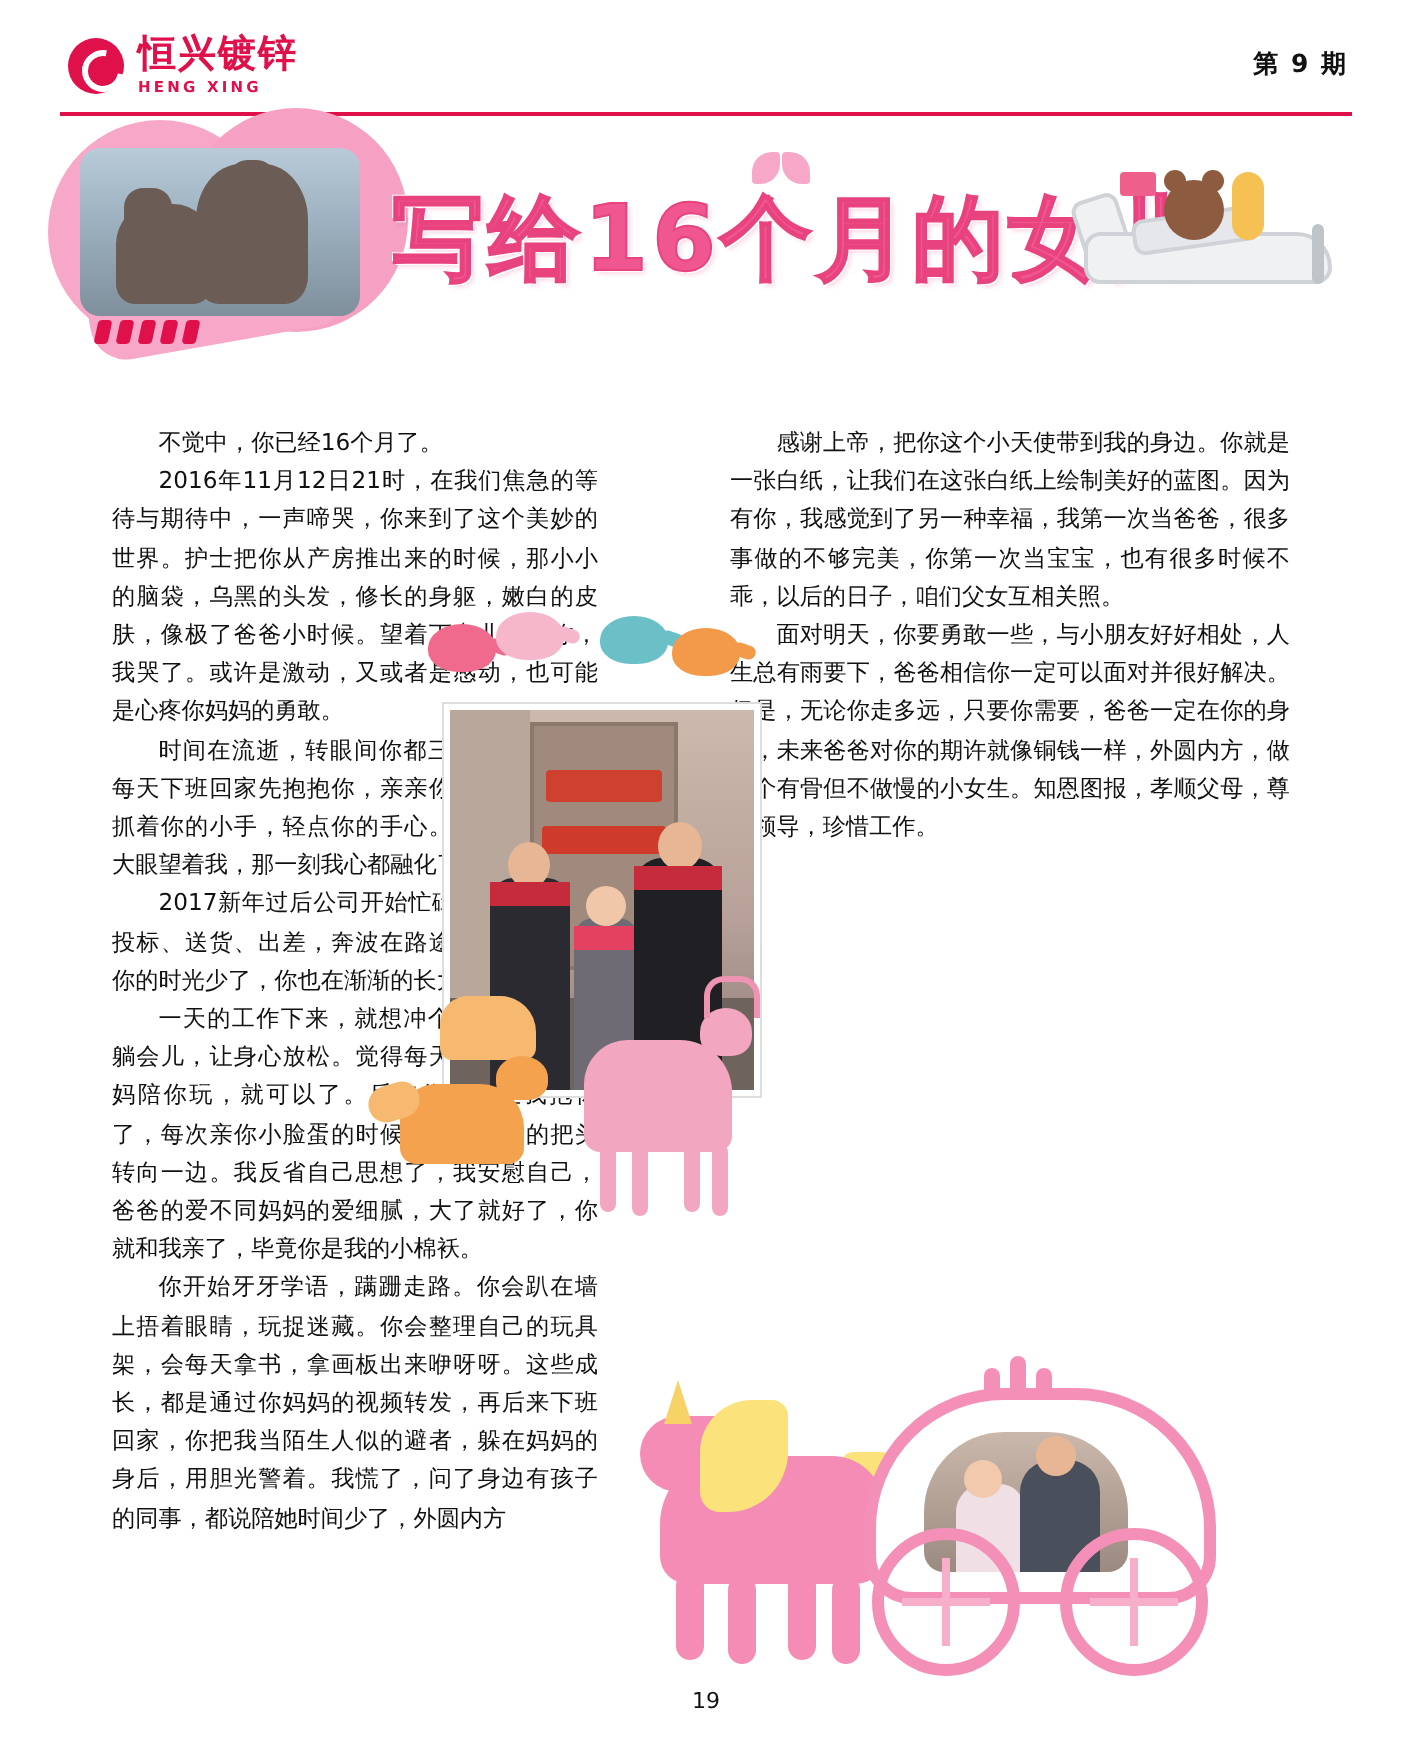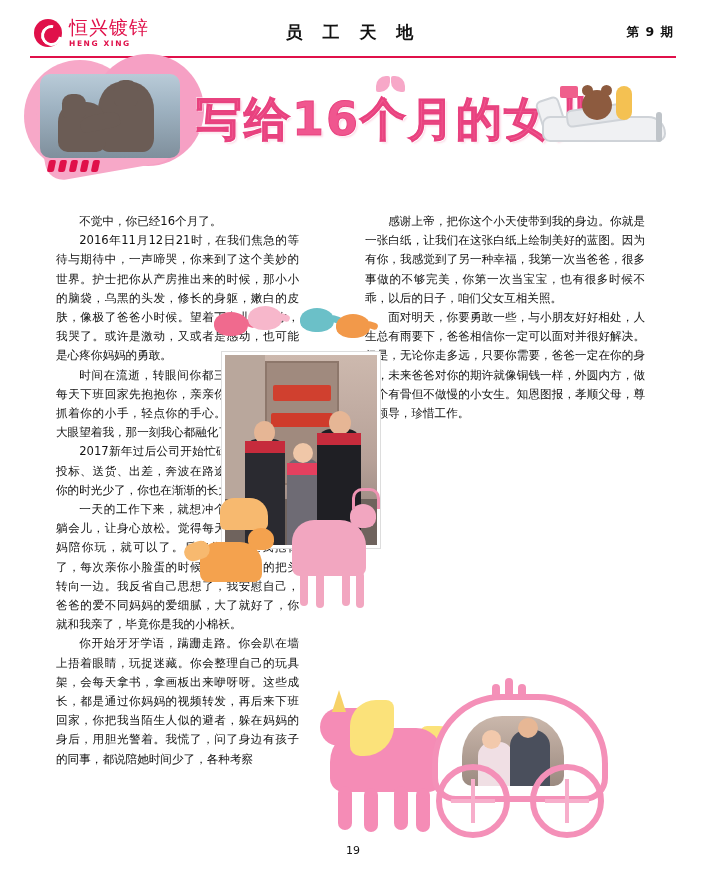--- a/index.html
+++ b/index.html
@@ -25,21 +25,21 @@
     background:#e0104a; position:relative;
   }
   .logo-mark:after{
     content:""; position:absolute; left:7px; top:6px;
     width:15px; height:15px; border-radius:50%;
     border:3px solid #fff; border-right-color:transparent;
     transform:rotate(-35deg);
   }
   .logo-text { line-height:1; }
   .logo-cn {
-    font-size:19px; color:#e0104a; font-weight:normal;
+    font-size:19px; color:#e0104a; font-weight:bold;
     letter-spacing:1px;
     font-family:"DejaVu Sans", sans-serif;
   }
   .logo-en {
     font-size:7.5px; color:#e0104a; letter-spacing:1.6px;
     margin-top:3px; font-weight:bold;
   }
   .header-title {
     position:absolute; left:0; top:3px; width:706px; text-align:center;
     font-size:17px; font-weight:bold; color:#111;
@@ -294,21 +294,20 @@
 <div class="page">
 
   <div class="header">
     <div class="logo-wrap">
       <div class="logo-mark"></div>
       <div class="logo-text">
         <div class="logo-cn">恒兴镀锌</div>
         <div class="logo-en">HENG XING</div>
       </div>
     </div>
-    <div class="header-title">员 工 天 地</div>
     <div class="header-issue">第 9 期</div>
     <div class="header-rule"></div>
   </div>
 
   <div class="banner">
 
     <div class="heart">
       <div class="lobe l1"></div>
       <div class="lobe l2"></div>
       <div class="sq"></div>
@@ -342,21 +341,21 @@
     </div>
   </div>
 
 
   <div class="col col-left">
     <p>不觉中，你已经16个月了。</p>
     <p>2016年11月12日21时，在我们焦急的等待与期待中，一声啼哭，你来到了这个美妙的世界。护士把你从产房推出来的时候，那小小的脑袋，乌黑的头发，修长的身躯，嫩白的皮肤，像极了爸爸小时候。望着丁点儿大的你，我哭了。或许是激动，又或者是感动，也可能是心疼你妈妈的勇敢。</p>
     <p>时间在流逝，转眼间你都三个月了。习惯每天下班回家先抱抱你，亲亲你。爸爸特别爱抓着你的小手，轻点你的手心。你总用迷蒙的大眼望着我，那一刻我心都融化了。</p>
     <p>2017新年过后公司开始忙碌，各种考察、投标、送货、出差，奔波在路途中。爸爸陪伴你的时光少了，你也在渐渐的长大。</p>
     <p>一天的工作下来，就想冲个热水澡，然后躺会儿，让身心放松。觉得每天有爷爷奶奶妈妈陪你玩，就可以了。后来你不再让我抱你了，每次亲你小脸蛋的时候，你都执拗的把头转向一边。我反省自己思想了，我安慰自己，爸爸的爱不同妈妈的爱细腻，大了就好了，你就和我亲了，毕竟你是我的小棉袄。</p>
-    <p>你开始牙牙学语，蹒跚走路。你会趴在墙上捂着眼睛，玩捉迷藏。你会整理自己的玩具架，会每天拿书，拿画板出来咿呀呀。这些成长，都是通过你妈妈的视频转发，再后来下班回家，你把我当陌生人似的避者，躲在妈妈的身后，用胆光警着。我慌了，问了身边有孩子的同事，都说陪她时间少了，各种考察</p>
+    <p>你开始牙牙学语，蹒跚走路。你会趴在墙上捂着眼睛，玩捉迷藏。你会整理自己的玩具架，会每天拿书，拿画板出来咿呀呀。这些成长，都是通过你妈妈的视频转发，再后来下班回家，你把我当陌生人似的避者，躲在妈妈的身后，用胆光警着。我慌了，问了身边有孩子的同事，都说陪她时间少了，外圆内方</p>
   </div>
 
   <div class="col col-right">
     <p>感谢上帝，把你这个小天使带到我的身边。你就是一张白纸，让我们在这张白纸上绘制美好的蓝图。因为有你，我感觉到了另一种幸福，我第一次当爸爸，很多事做的不够完美，你第一次当宝宝，也有很多时候不乖，以后的日子，咱们父女互相关照。</p>
     <p>面对明天，你要勇敢一些，与小朋友好好相处，人生总有雨要下，爸爸相信你一定可以面对并很好解决。但是，无论你走多远，只要你需要，爸爸一定在你的身后，未来爸爸对你的期许就像铜钱一样，外圆内方，做一个有骨但不做慢的小女生。知恩图报，孝顺父母，尊敬领导，珍惜工作。</p>
   </div>
 
   <div class="birds">
     <div class="bird b1"></div>
     <div class="bird b2"></div>

